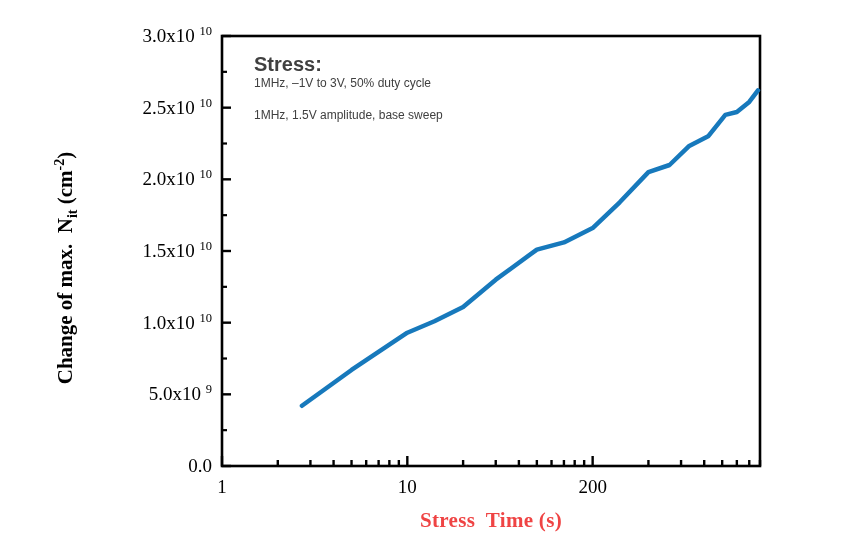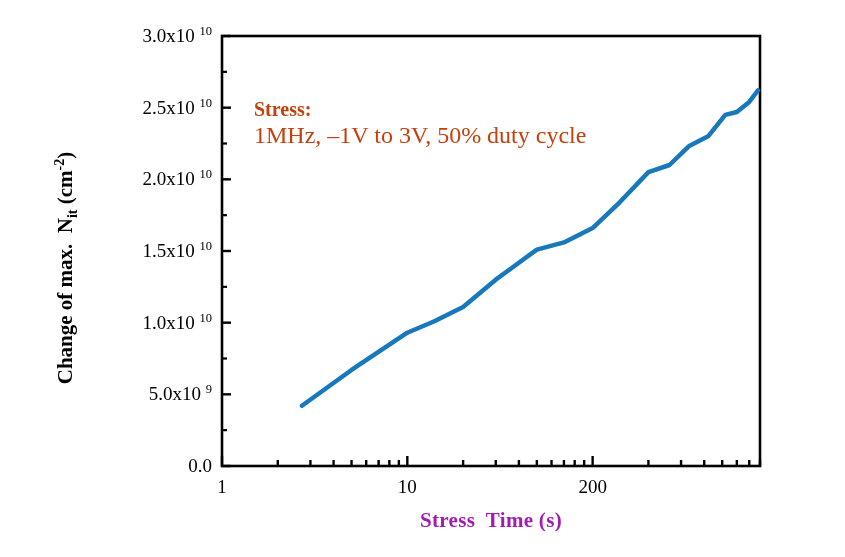--- a/index.html
+++ b/index.html
@@ -46,21 +46,21 @@
   }
 
   
   #xaxis-title{
     position:absolute;
     left:222px;top:508px;width:538px;
     text-align:center;
     font-family:"Liberation Serif", serif;
     font-weight:bold;
     font-size:21px;
-    color:#a21caf;
+    color:#ef4444;
     letter-spacing:0.3px;
     white-space:pre;
   }
   #yaxis-title{
     position:absolute;
     left:-150px;top:241px;
     width:430px;
     transform:rotate(-90deg);
     transform-origin:center center;
     text-align:center;
@@ -70,29 +70,28 @@
     color:#000;
     white-space:pre;
   }
   #yaxis-title .sub{font-size:14px;vertical-align:sub;line-height:0;font-weight:bold;}
   #yaxis-title .sup2{font-size:14px;vertical-align:super;line-height:0;font-weight:bold;}
 
   
   #annotations{
     position:absolute;
     left:254px;top:52px;
-    font-family:Liberation Serif, serif;
-    color:#c2410c;
-    margin-top:45px;
+    font-family:Liberation Sans, sans-serif;
+    color:#404040;
   }
   .anno-head{
     font-size:20px;font-weight:bold;line-height:1.22;white-space:nowrap;
   }
   .anno-body{
-    font-size:24px;font-weight:normal;line-height:1.22;white-space:nowrap;
+    font-size:12px;font-weight:normal;line-height:1.22;white-space:nowrap;
   }
   .anno-gap{height:17px;}
 </style>
 </head>
 <body>
 
 <div id="stage">
 
   <svg id="svg-layer" viewBox="0 0 845 557" xmlns="http://www.w3.org/2000/svg">
 
@@ -182,15 +181,16 @@
   <div id="xaxis-title">Stress  Time (s)</div>
 
   <div id="yaxis-title">
     <span>Change of max.  N</span><span class="sub">it</span><span> (cm</span><span class="sup2">-2</span><span>)</span>
   </div>
 
   <div id="annotations">
     <div class="anno-head">Stress:</div>
     <div class="anno-body">1MHz, –1V to 3V, 50% duty cycle</div>
     <div class="anno-gap"></div>
+    <div class="anno-body">1MHz, 1.5V amplitude, base sweep</div>
   </div>
 
 </div>
 
 </body></html>

